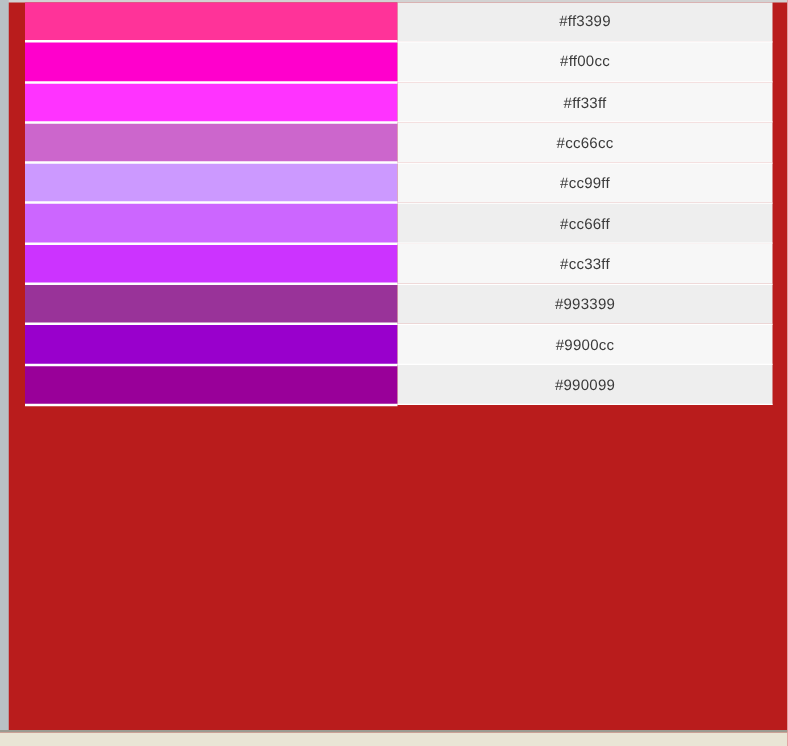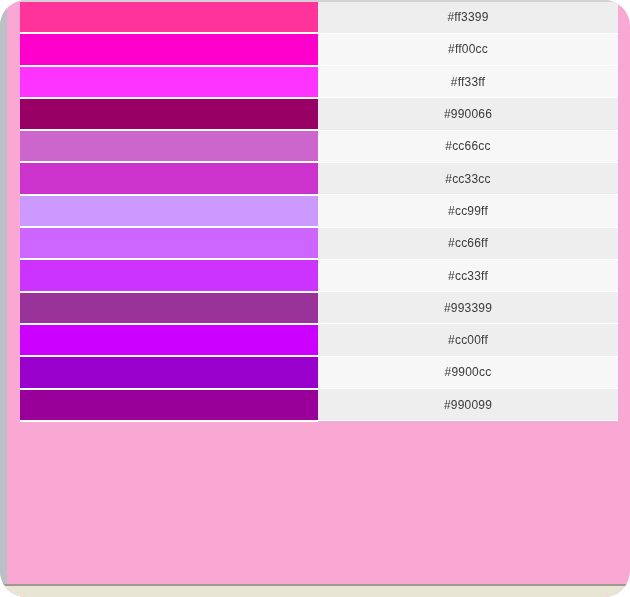--- a/index.html
+++ b/index.html
@@ -6,22 +6,21 @@
     margin: 0;
     padding: 0;
     background: #ffffff;
     font-family: "Liberation Sans", "DejaVu Sans", sans-serif;
   }
   #page {
     position: relative;
     width: 630px;
     height: 597px;
     overflow: hidden;
-    background: #f9a8d4;
-    border-radius: 26px;
+    background: #b91c1c;
   }
   
   #top-rule {
     position: absolute;
     top: 0;
     left: 0;
     width: 630px;
     height: 2px;
     background: #d2d2d2;
   }
@@ -102,51 +101,39 @@
           <td class="label">#ff3399</td>
         </tr>
         <tr class="even">
           <td class="swatch" style="background-color: rgb(255, 0, 204);"></td>
           <td class="label">#ff00cc</td>
         </tr>
         <tr class="even">
           <td class="swatch" style="background-color: rgb(255, 51, 255);"></td>
           <td class="label">#ff33ff</td>
         </tr>
-        <tr class="odd">
-          <td class="swatch" style="background-color: rgb(153, 0, 102);"></td>
-          <td class="label">#990066</td>
-        </tr>
         <tr class="even">
           <td class="swatch" style="background-color: rgb(204, 102, 204);"></td>
           <td class="label">#cc66cc</td>
-        </tr>
-        <tr class="odd">
-          <td class="swatch" style="background-color: rgb(204, 51, 204);"></td>
-          <td class="label">#cc33cc</td>
         </tr>
         <tr class="even">
           <td class="swatch" style="background-color: rgb(204, 153, 255);"></td>
           <td class="label">#cc99ff</td>
         </tr>
         <tr class="odd">
           <td class="swatch" style="background-color: rgb(204, 102, 255);"></td>
           <td class="label">#cc66ff</td>
         </tr>
         <tr class="even">
           <td class="swatch" style="background-color: rgb(204, 51, 255);"></td>
           <td class="label">#cc33ff</td>
         </tr>
         <tr class="odd">
           <td class="swatch" style="background-color: rgb(153, 51, 153);"></td>
           <td class="label">#993399</td>
-        </tr>
-        <tr class="odd">
-          <td class="swatch" style="background-color: rgb(204, 0, 255);"></td>
-          <td class="label">#cc00ff</td>
         </tr>
         <tr class="even">
           <td class="swatch" style="background-color: rgb(153, 0, 204);"></td>
           <td class="label">#9900cc</td>
         </tr>
         <tr class="odd">
           <td class="swatch" style="background-color: rgb(153, 0, 153);"></td>
           <td class="label">#990099</td>
         </tr>
       </tbody>

